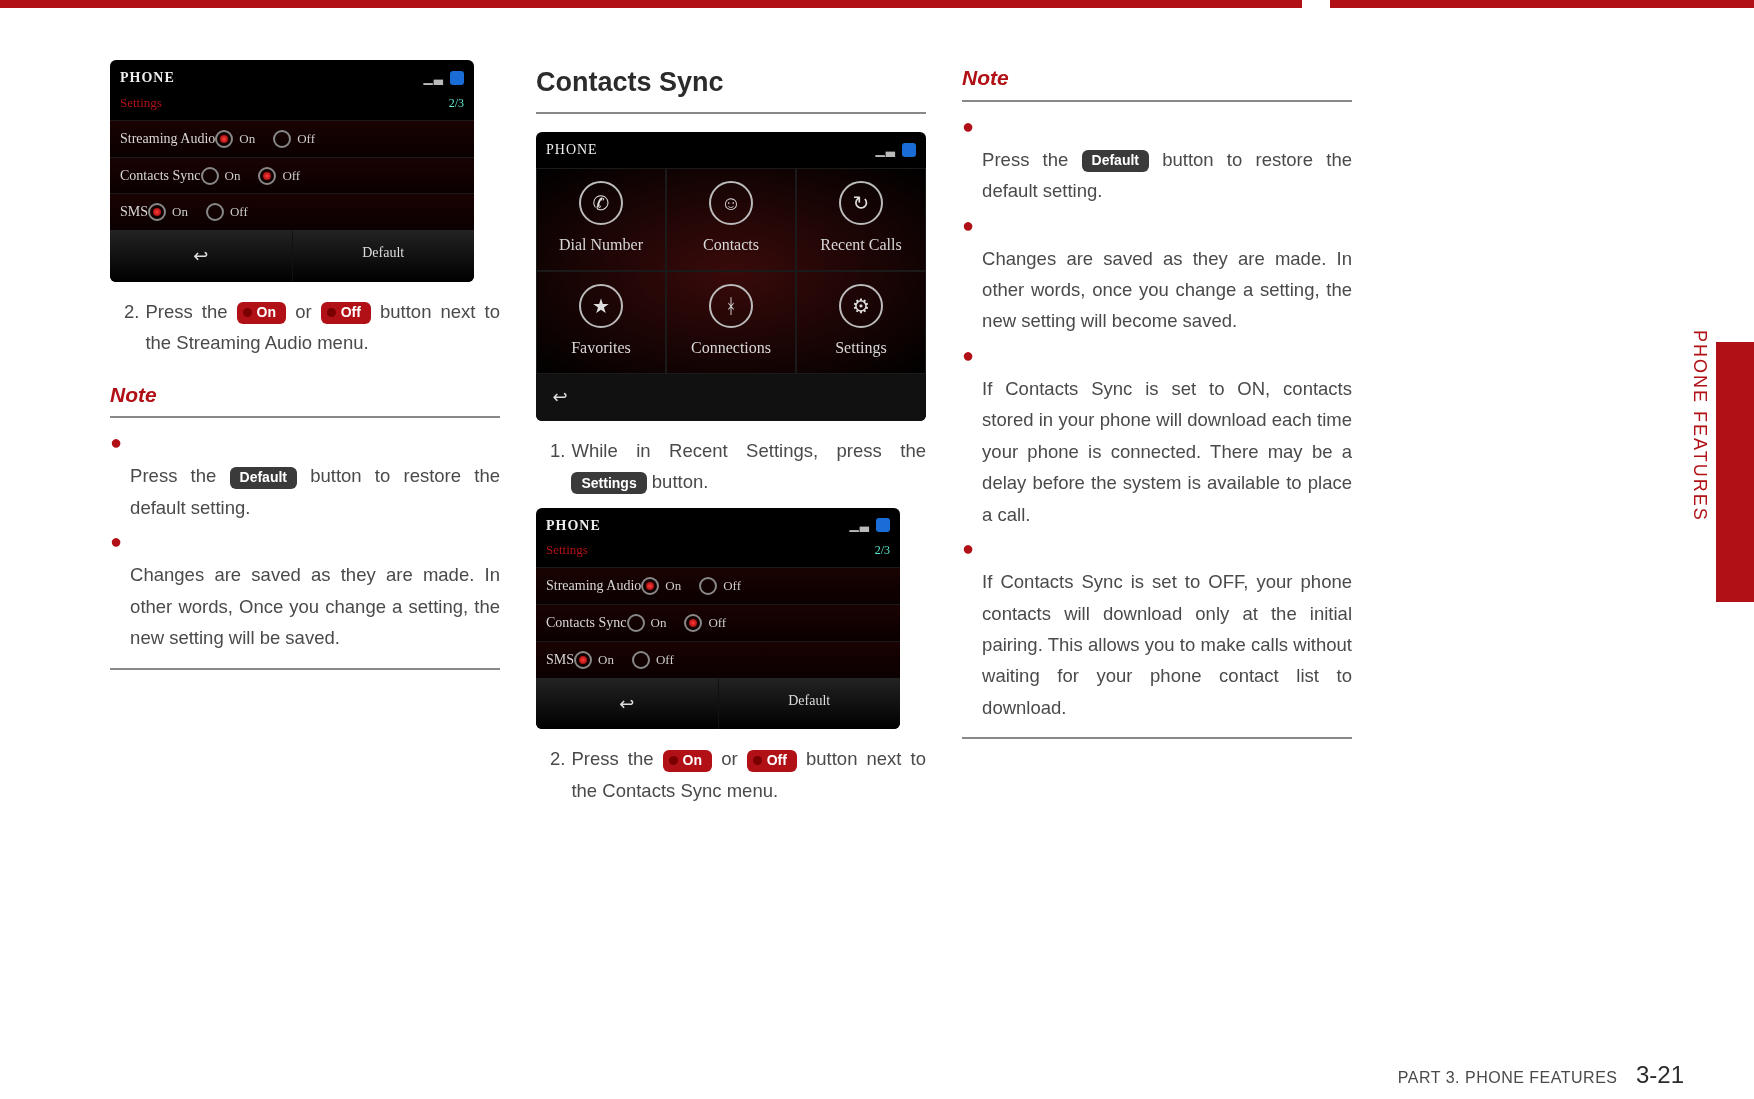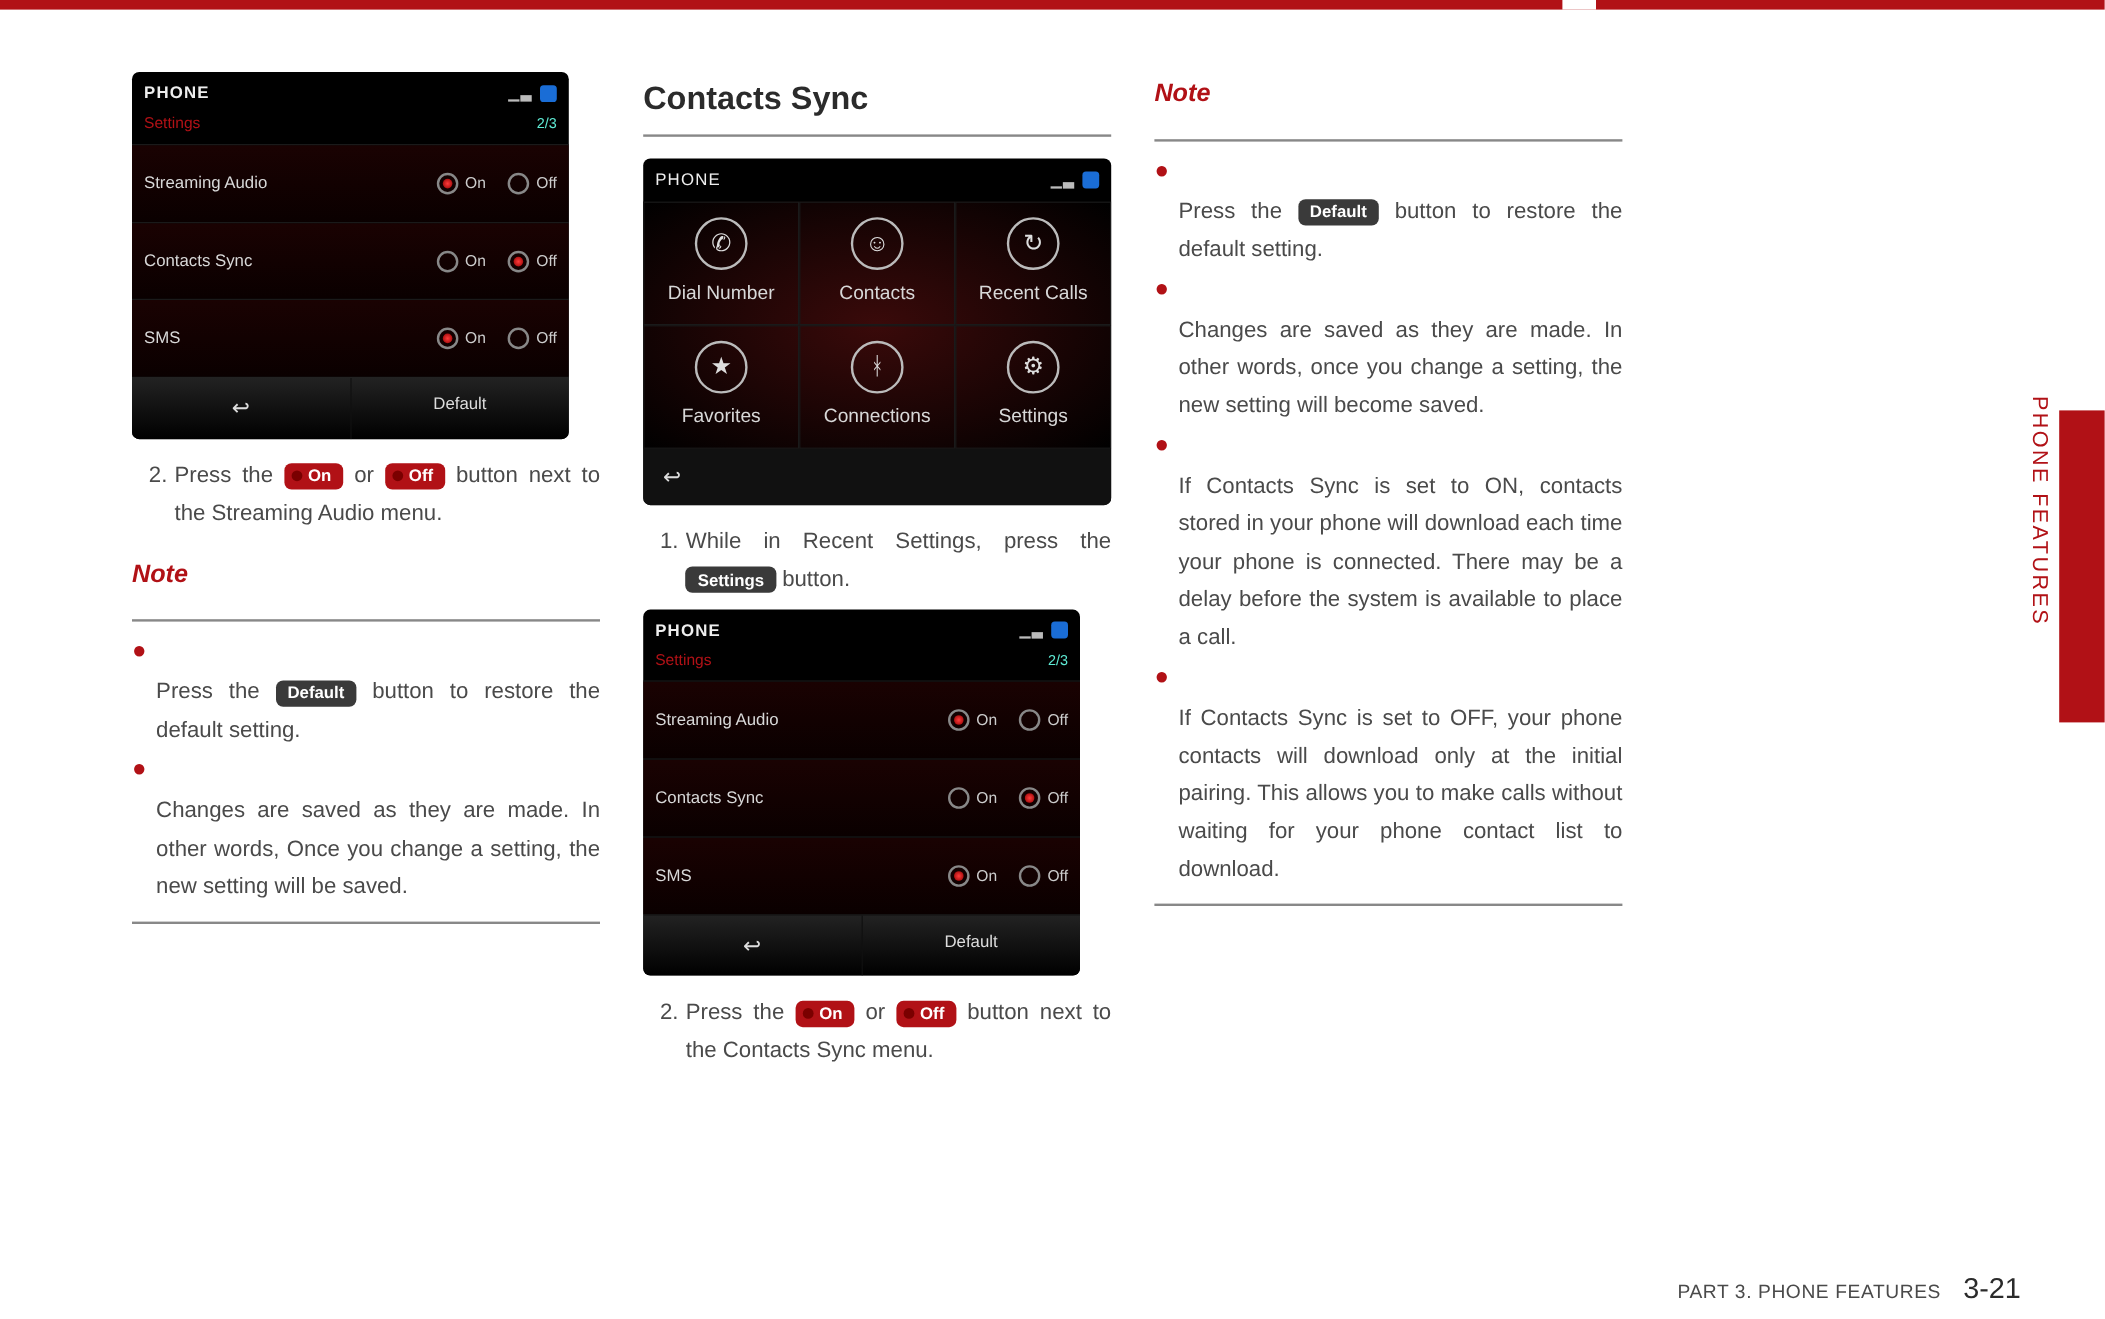--- a/index.html
+++ b/index.html
@@ -55,21 +55,21 @@
     border-bottom: 2px solid #888;
     padding-bottom: 6px;
     margin-bottom: 18px;
   }
   .note-title {
     font-size: 21px;
     font-weight: bold;
     font-style: italic;
     color: #b11116;
     border-bottom: 2px solid #888;
-    padding-bottom: 20px;
+    padding-bottom: 4px;
     margin-bottom: 10px;
     margin-top: 18px;
   }
   .after-rule { border-top: 2px solid #888; margin-top: 14px; }
 
   .bullet-item { display: flex; gap: 8px; margin-bottom: 4px; }
   .bullet-dot { color: #b11116; font-size: 20px; line-height: 1.4; font-weight: bold; }
   .bullet-text { flex: 1; text-align: justify; color:#4a4a4a;margin-top:32px; }
 
   .num-item { display:flex; gap:6px; margin-bottom:6px; }
@@ -96,38 +96,38 @@
     background: #7a0000; margin-right: 5px; display:inline-block;
   }
 
   
   .phone-shot {
     width: 364px;
     background: #000;
     border-radius: 6px;
     overflow: hidden;
     margin: 0 0 14px 0;
-    font-family: Liberation Sans, sans-serif;
+    font-family: Liberation Serif, serif;
   }
   .ps-header {
     display:flex; align-items:center; justify-content:space-between;
     padding: 6px 10px 2px 10px; color:#ddd; font-size:14px; letter-spacing:1px;
   }
   .ps-header .hl { font-weight:bold; color:#eee; filter: blur(0.3px); }
   .ps-status { display:flex; gap:6px; align-items:center; }
   .bt-icon { width:14px; height:14px; background:#1a6dd6; border-radius:3px; position:relative; }
   .sig-icon { color:#bbb; font-size:12px; }
   .ps-sub {
     padding: 0 10px 6px 10px; color:#b11116; font-size:13px; filter: blur(0.4px);
     display:flex; justify-content:space-between; align-items:center;
   }
   .ps-sub .pg { color:#5eead4; font-size:12px; }
   .ps-row {
-    display:flex; align-items:center; justify-content:space-between;
-    padding: 20px 10px;
+    display:flex; align-items:center; justify-content:flex-start;
+    padding: 6px 10px;
     border-top: 1px solid #1a1a1a;
     background: linear-gradient(#1a0202,#0a0000);
   }
   .ps-row .lbl { color:#d8d8d8; font-size:14px; filter: blur(0.5px); }
   .ps-row .opts { display:flex; gap:18px; }
   .opt { display:flex; align-items:center; gap:6px; color:#ccc; font-size:13px; filter: blur(0.4px);}
   .radio { width:18px; height:18px; border-radius:50%; border:2px solid #888; display:inline-block; position:relative; }
   .radio.on::after { content:""; position:absolute; inset:3px; border-radius:50%; background: radial-gradient(circle,#ff3b3b,#8a0000); }
   .ps-footer {
     display:flex; border-top:1px solid #222;

